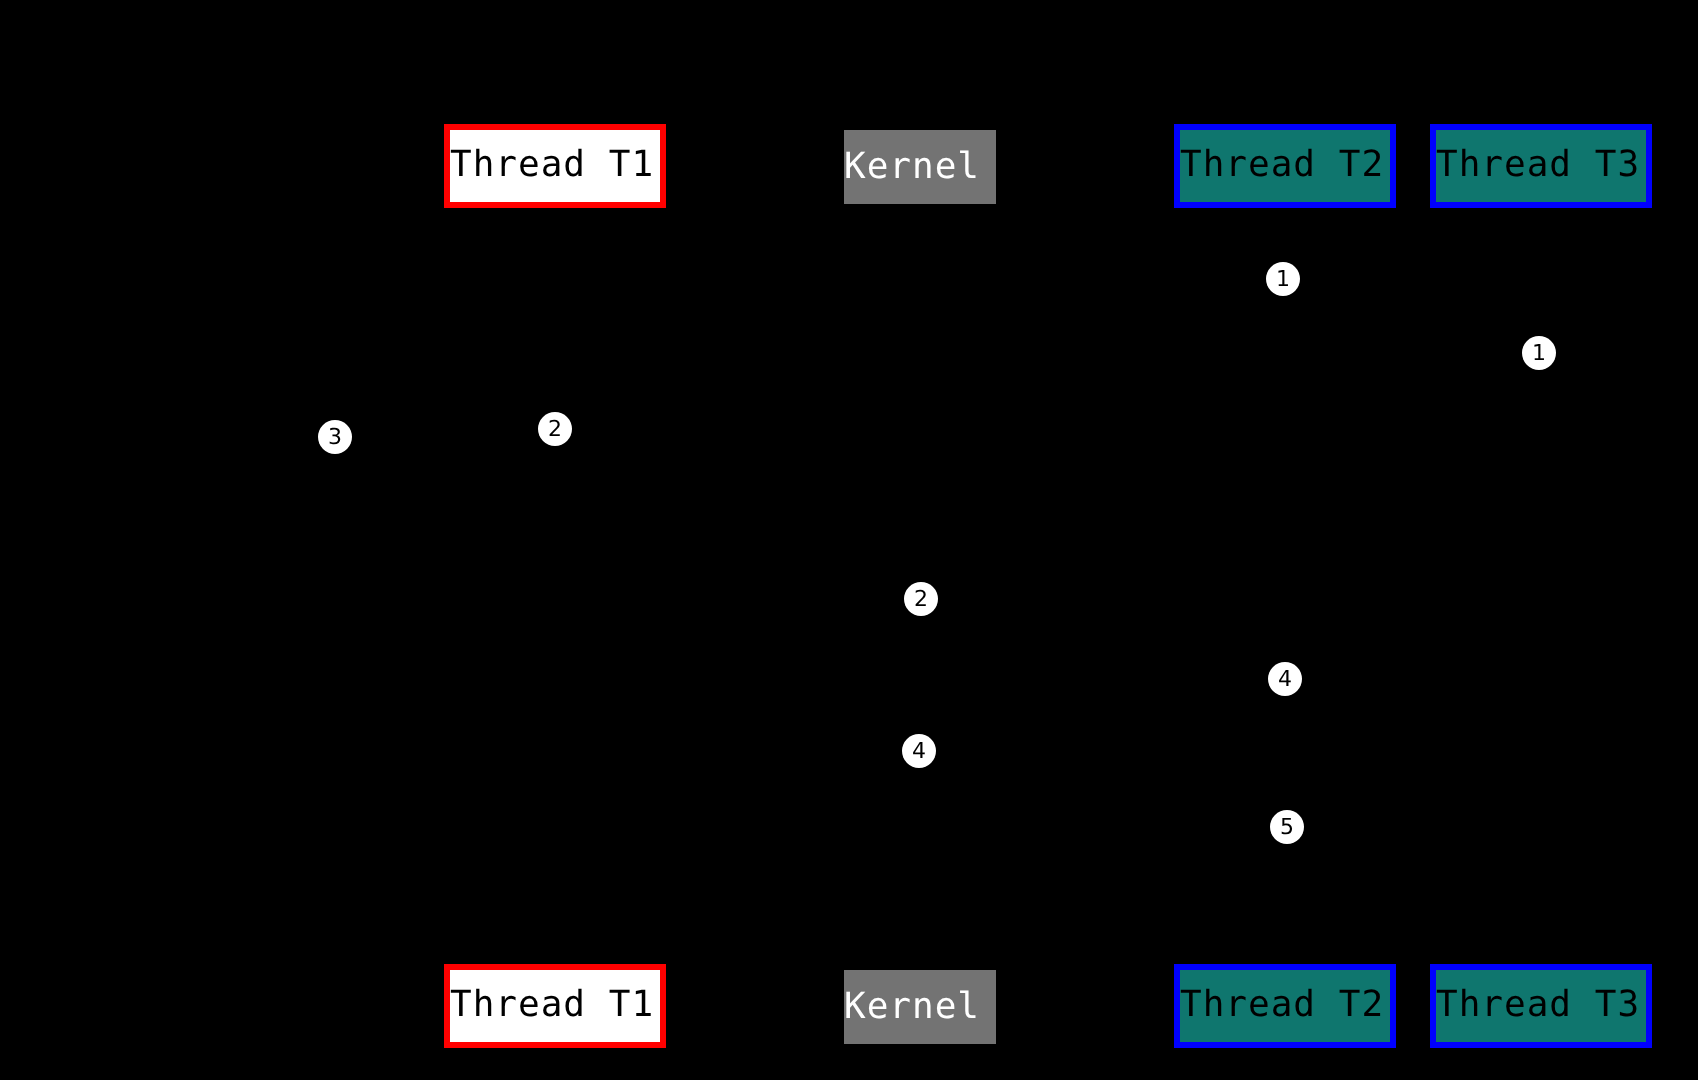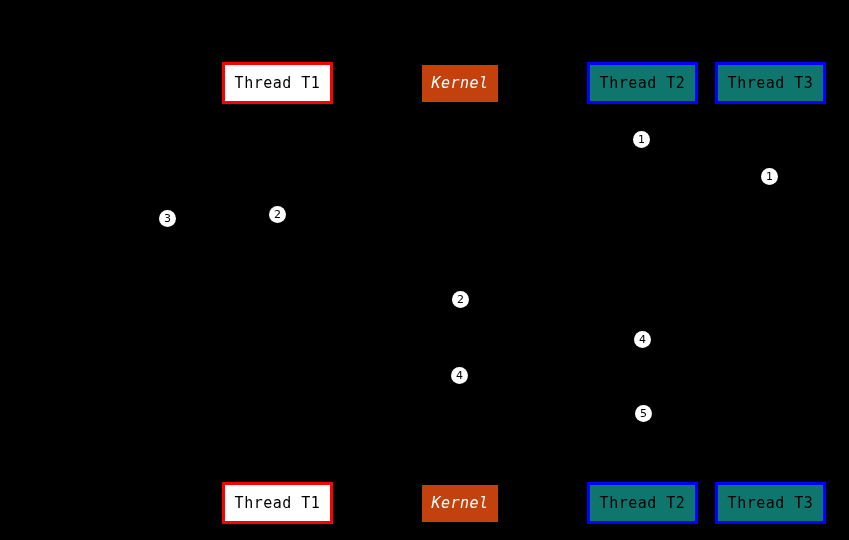--- a/index.html
+++ b/index.html
@@ -16,42 +16,40 @@
     overflow: hidden;
     font-family: "DejaVu Sans Mono", "Liberation Mono", monospace;
   }
 
   
   .participant {
     position: absolute;
     box-sizing: border-box;
     display: flex;
     align-items: center;
-    justify-content: center;
     font-family: "DejaVu Sans Mono", "Liberation Mono", monospace;
-    font-size: 15px;
+    font-size: 18px;
     letter-spacing: 0.5px;
     white-space: nowrap;
     line-height: 1;
   }
   .participant.red {
     background: #ffffff;
     border: 3px solid #ff0000;
     color: #000000;
   }
   .participant.blue-outline {
     background: #0f766e;
     border: 3px solid #0000ff;
     color: #000000;
   }
   .participant.blue-solid {
-    background: #c2410c;
+    background: #737373;
     border: 0 solid #0000ff;
     color: #ffffff;
-    font-style: italic;
   }
 
   
   .lifeline {
     position: absolute;
     width: 1px;
     background: #000000;
   }
 
   

